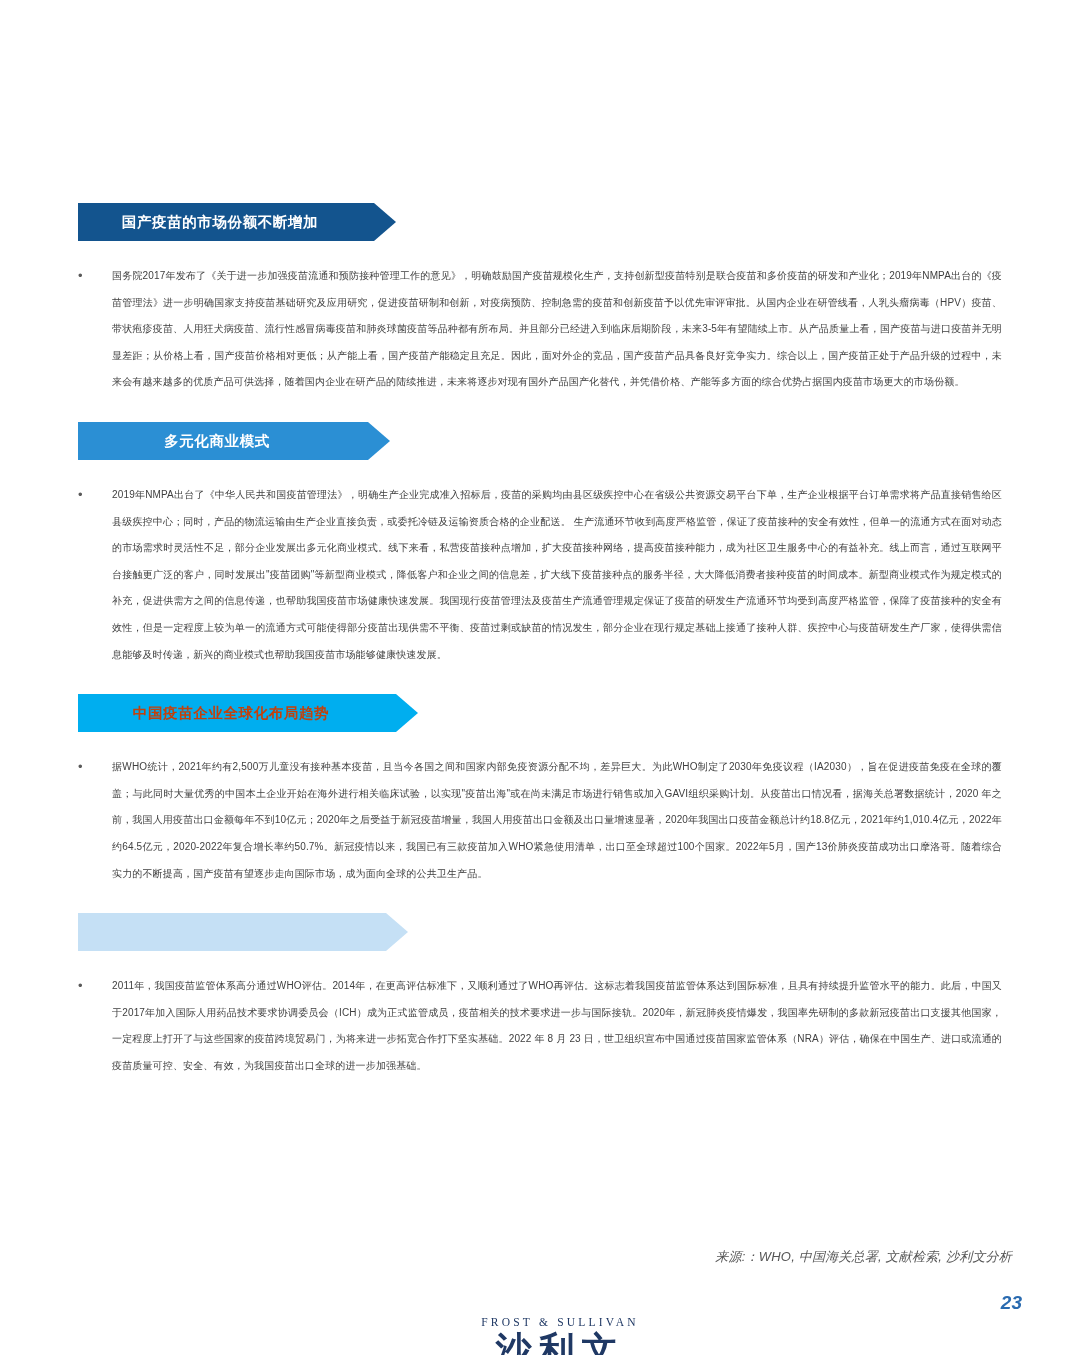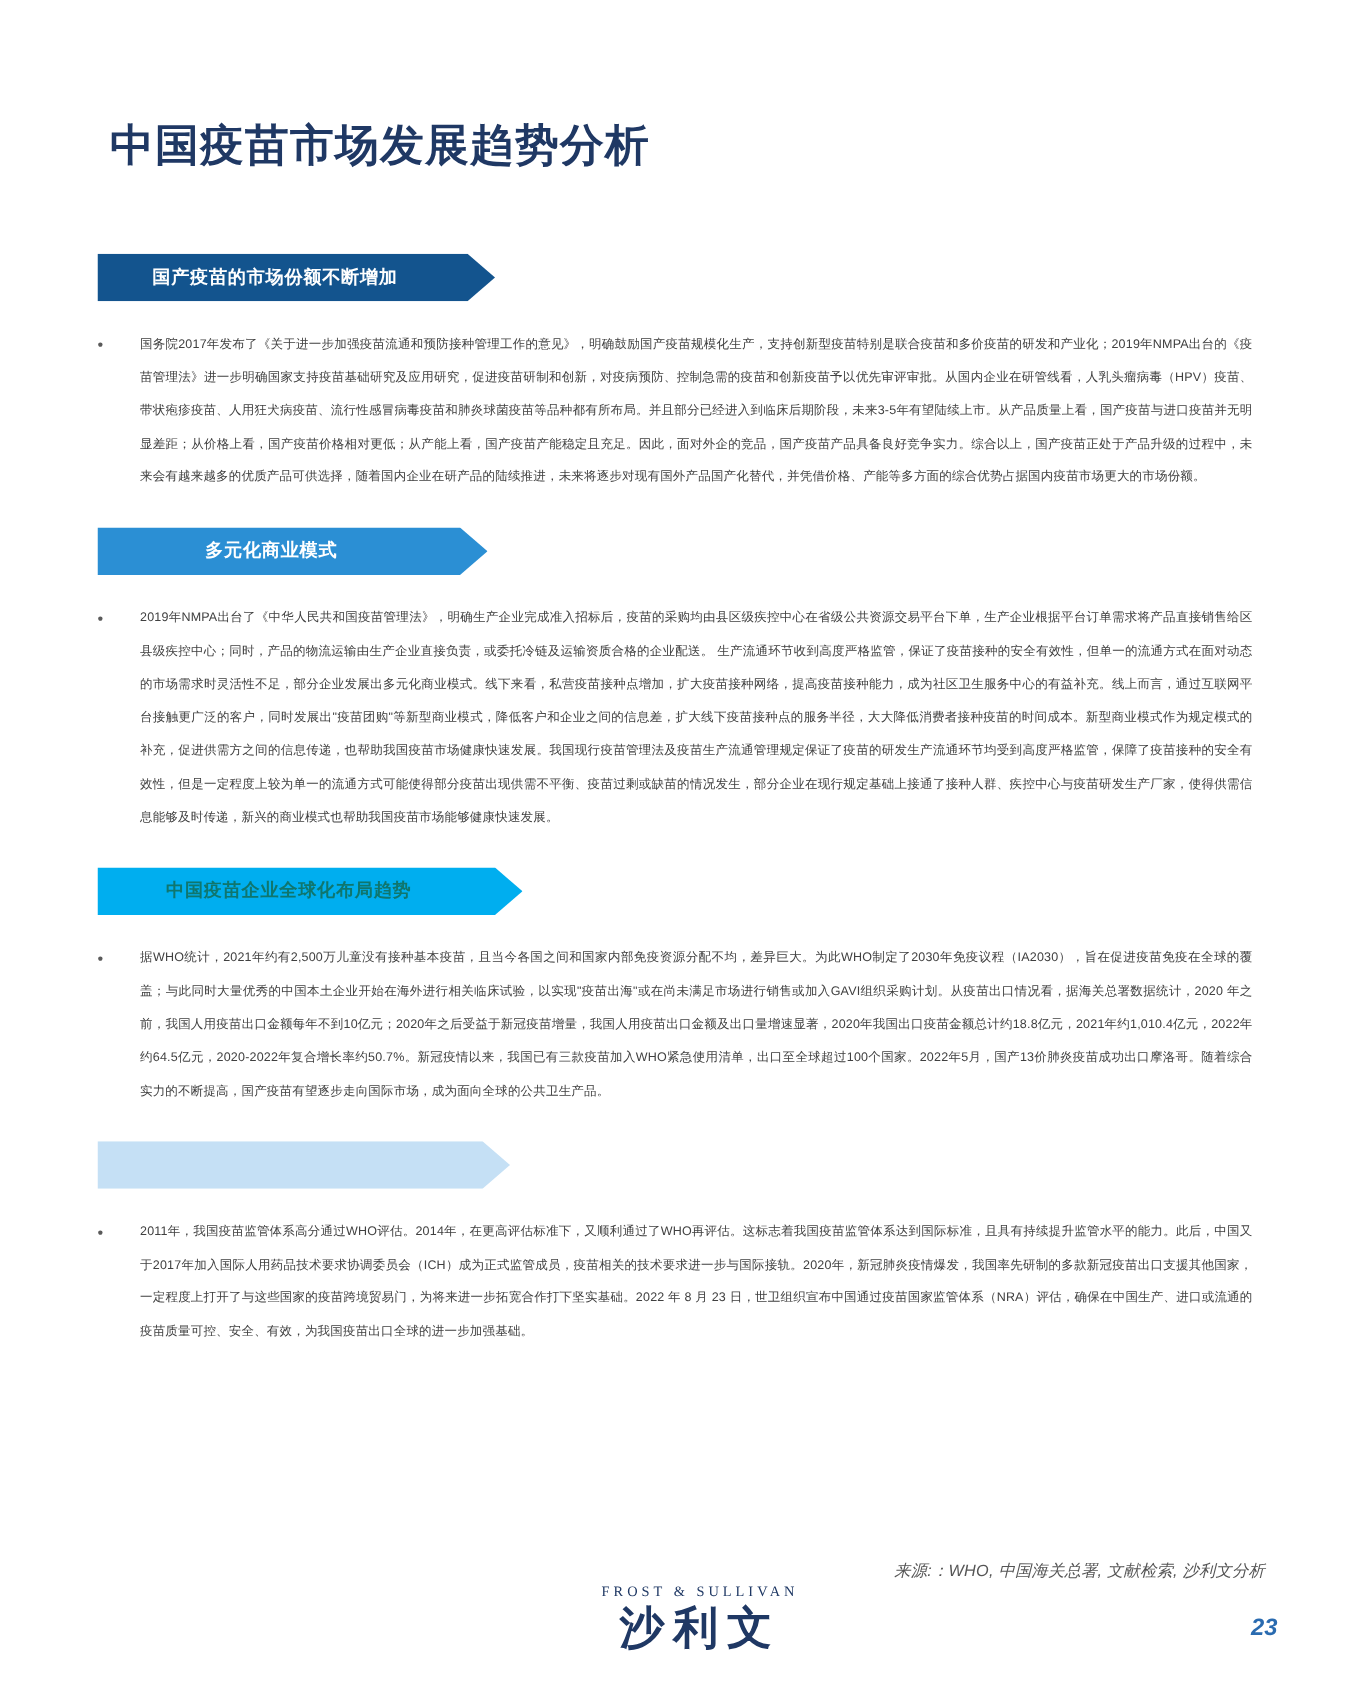--- a/index.html
+++ b/index.html
@@ -72,21 +72,21 @@
     padding-right: 34px;
     white-space: nowrap;
   }
   .banner.b1 { width: 318px; }
   .banner.b2 { width: 312px; margin-top: 22px; }
   .banner.b3 { width: 340px; }
   .banner.b4 { width: 330px; }
 
   .banner.b1 .btext { color: #ffffff; }
   .banner.b2 .btext { color: #ffffff; }
-  .banner.b3 .btext { color: #0f766e; }
+  .banner.b3 .btext { color: #c2410c; }
   .banner.b4 .btext { color: #1f3864; }
 
   
   .para-block {
     display: flex;
     align-items: flex-start;
     margin-bottom: 26px;
   }
   .bullet {
     width: 34px;
@@ -127,20 +127,21 @@
     top: 1268px;
     width: 180px;
     text-align: center;
   }
   .logo-top {
     font-family: "Liberation Serif", "DejaVu Serif", serif;
     font-size: 11.5px;
     letter-spacing: 3.2px;
     color: #1f3864;
     white-space: nowrap;
+    margin-top: 48px;
   }
   .logo-main {
     margin-top: 2px;
     font-size: 36px;
     font-weight: bold;
     letter-spacing: 7px;
     color: #1f3864;
     line-height: 1.1;
     white-space: nowrap;
   }
@@ -154,21 +155,20 @@
     font-style: italic;
     font-weight: bold;
     color: #2a6bb0;
   }
 </style>
 </head>
 <body>
 
 <div class="page">
 
-  <div class="page-title">中国疫苗市场发展趋势分析</div>
 
   <div class="content">
 
     <div class="banner b1">
       <svg class="chev" viewBox="0 0 318 38" preserveAspectRatio="none">
         <polygon points="0,0 296,0 318,19 296,38 0,38" fill="#13548E"></polygon>
       </svg>
       <span class="btext">国产疫苗的市场份额不断增加</span>
     </div>
     <div class="para-block">

